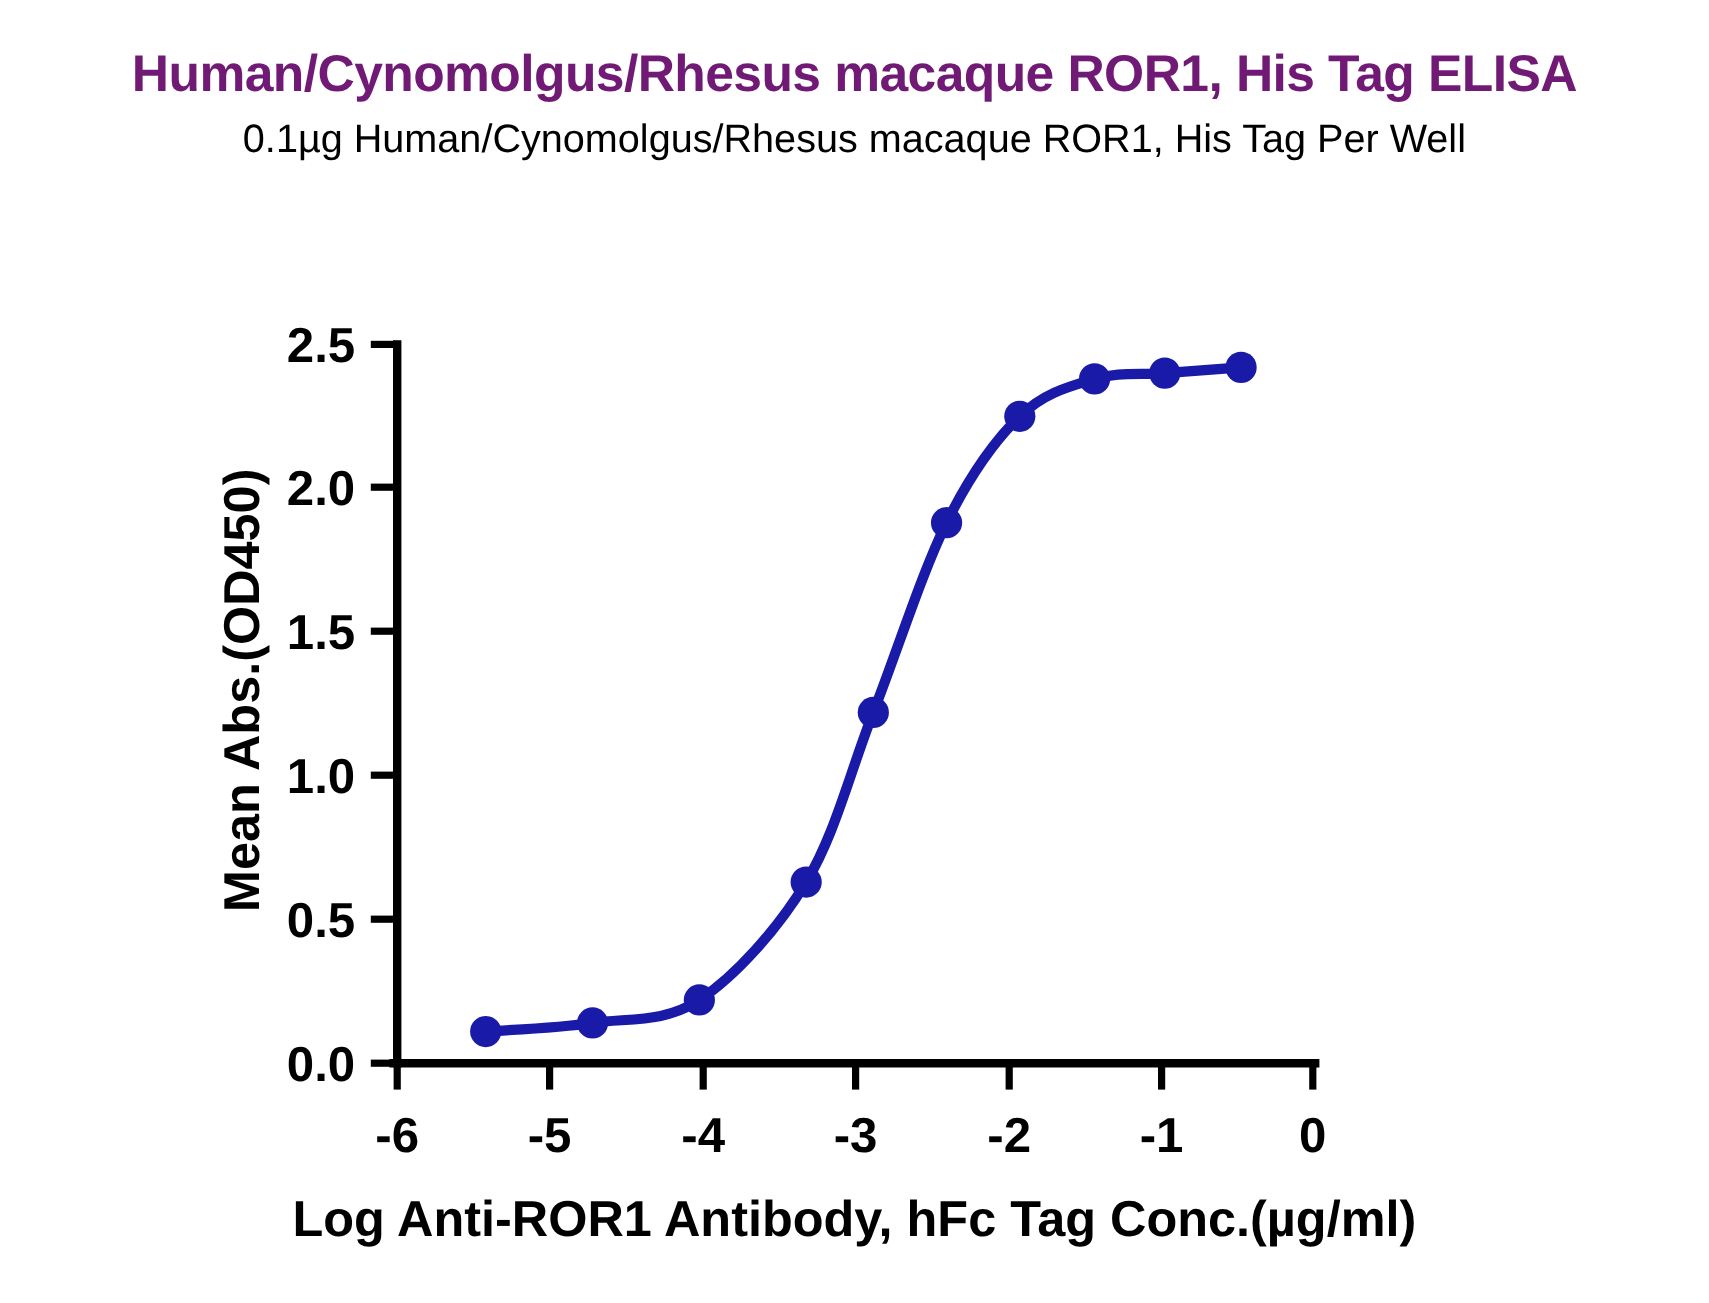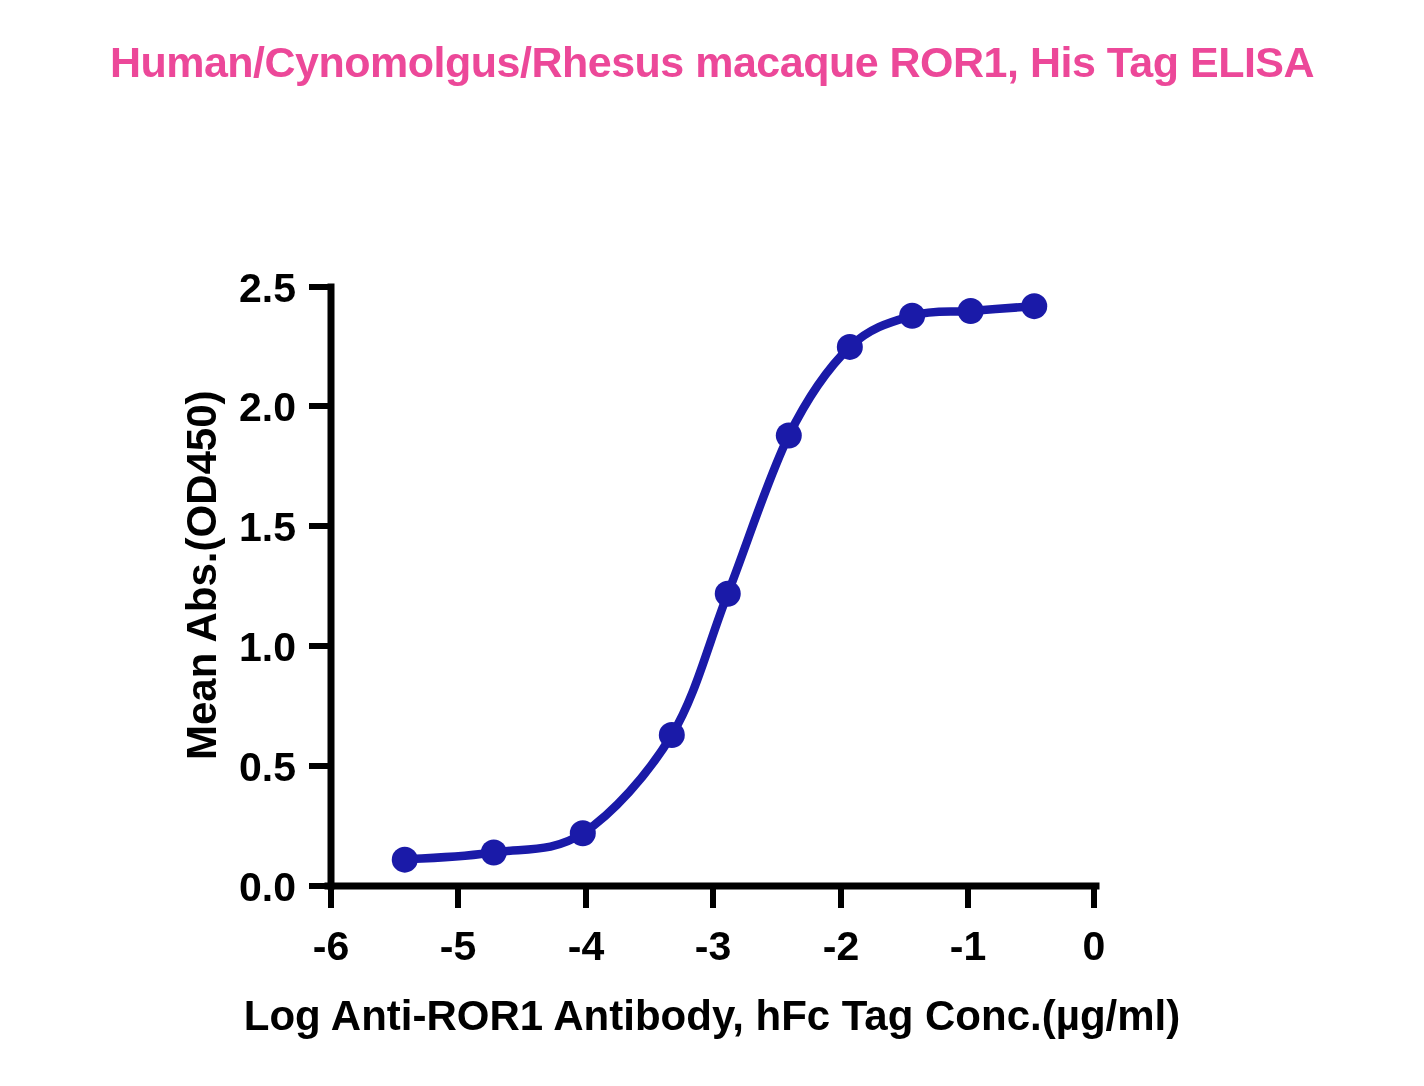--- a/index.html
+++ b/index.html
@@ -24,21 +24,21 @@
     position: absolute;
     left: 0;
     top: 40px;
     width: 1424px;
     text-align: center;
   }
   .chart-title {
     font-family: "Liberation Sans", sans-serif;
     font-weight: bold;
     font-size: 43px;
-    color: #ec4899;
+    color: #701a75;
     letter-spacing: -0.5px;
     line-height: 1.05;
     white-space: nowrap;
   }
   .chart-subtitle {
     font-family: "Liberation Sans", sans-serif;
     font-weight: normal;
     font-size: 33px;
     color: #000000;
     margin-top: 14px;
@@ -80,20 +80,21 @@
     stroke-linejoin: round;
   }
 </style>
 </head>
 <body>
 
 <div id="figure">
 
   <div class="title-block">
     <div class="chart-title">Human/Cynomolgus/Rhesus macaque ROR1, His Tag ELISA</div>
+    <div class="chart-subtitle">0.1µg Human/Cynomolgus/Rhesus macaque ROR1, His Tag Per Well</div>
   </div>
 
   <svg class="plot-svg" width="1424" height="1086" viewBox="0 0 1424 1086">
 
     <text class="axis-title" transform="translate(216,760) rotate(-90)" text-anchor="start" id="y-axis-title-text">Mean Abs.(OD450)</text>
 
     <line class="axis-line" x1="331" y1="287" x2="331" y2="886"></line>
 
     <line class="axis-line" x1="328" y1="886" x2="1096" y2="886"></line>
 

